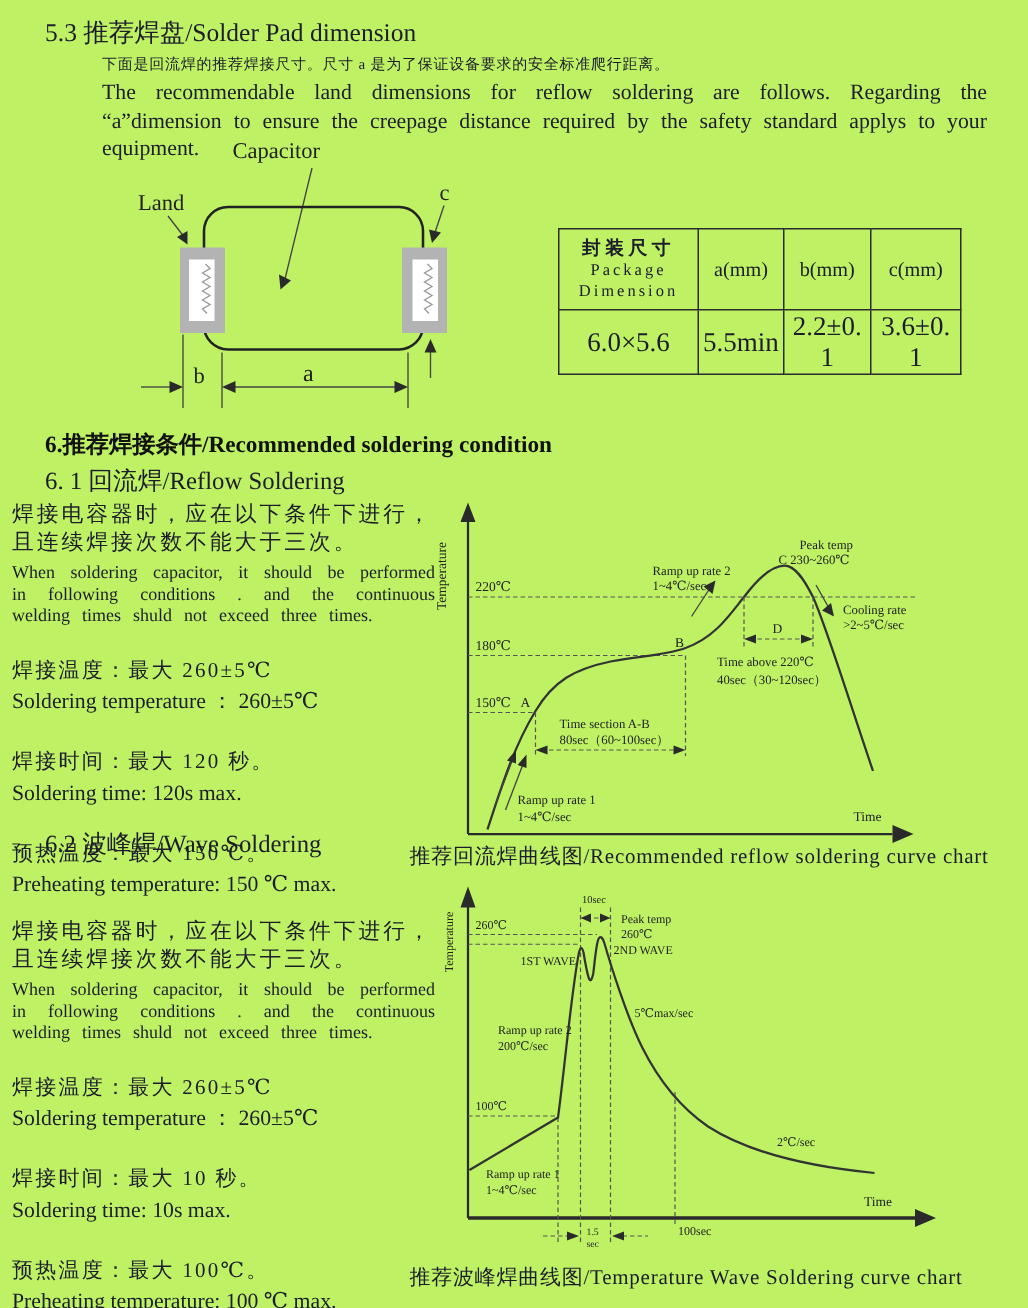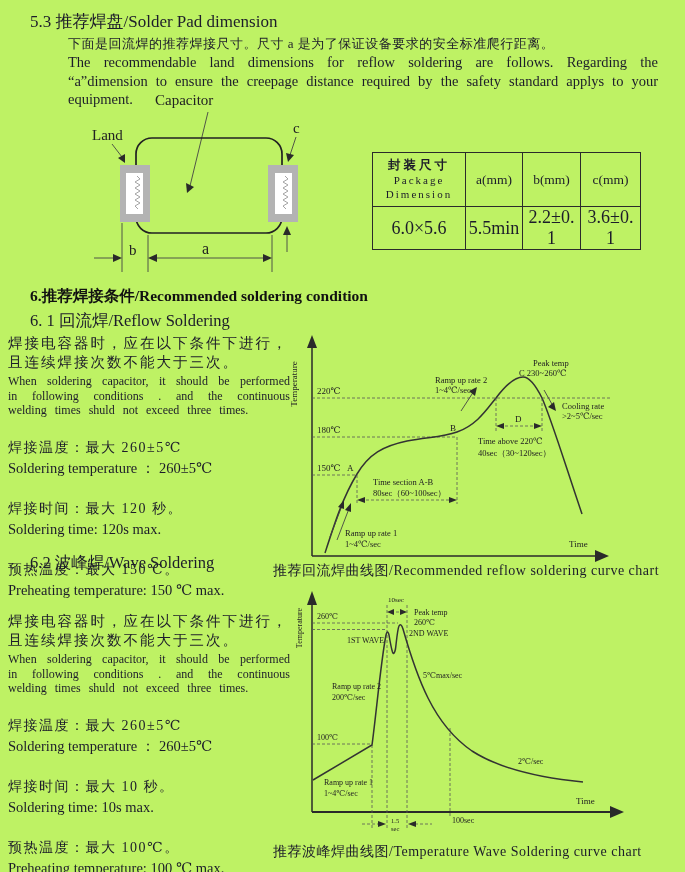--- a/index.html
+++ b/index.html
@@ -4,21 +4,21 @@
 <style>
   html,body { margin:0; padding:0; background:#fff; }
   .page {
     position:relative; width:685px; height:872px; background:#bef264;
     font-family:"Liberation Serif","DejaVu Serif",serif; color:#1c1c2a;
     overflow:hidden;
   }
   .abs { position:absolute; }
   .title-53 { left:30px; top:10px; font-size:17px; }
   .para { left:68px; top:34px; width:590px; }
-  .para-zh { font-size:13px; letter-spacing:0.5px; line-height:19px; }
+  .para-zh { font-size:10px; letter-spacing:0.5px; line-height:19px; }
   .para-en { font-size:14.5px; line-height:18.5px; text-align:justify; word-spacing:2px; }
   .pad-diagram { left:72px; top:90px; }
   .pad-table { left:372px; top:152px; border-collapse:collapse; table-layout:fixed; }
   .pad-table td { border:1.6px solid #2b2b2b; text-align:center; vertical-align:middle; padding:0; }
   .pad-table .hdr0 { height:53px; }
   .hdr-zh { font-size:12.5px; font-weight:600; letter-spacing:3px; line-height:15px; }
   .hdr-en { font-size:11px; letter-spacing:2px; line-height:14px; }
   .hdr-col { font-size:13.5px; }
   .pad-table .datarow td { height:40px; font-size:18px; }
   .h6 { left:30px; top:286px; font-size:15.5px; font-weight:bold; color:#111; }

